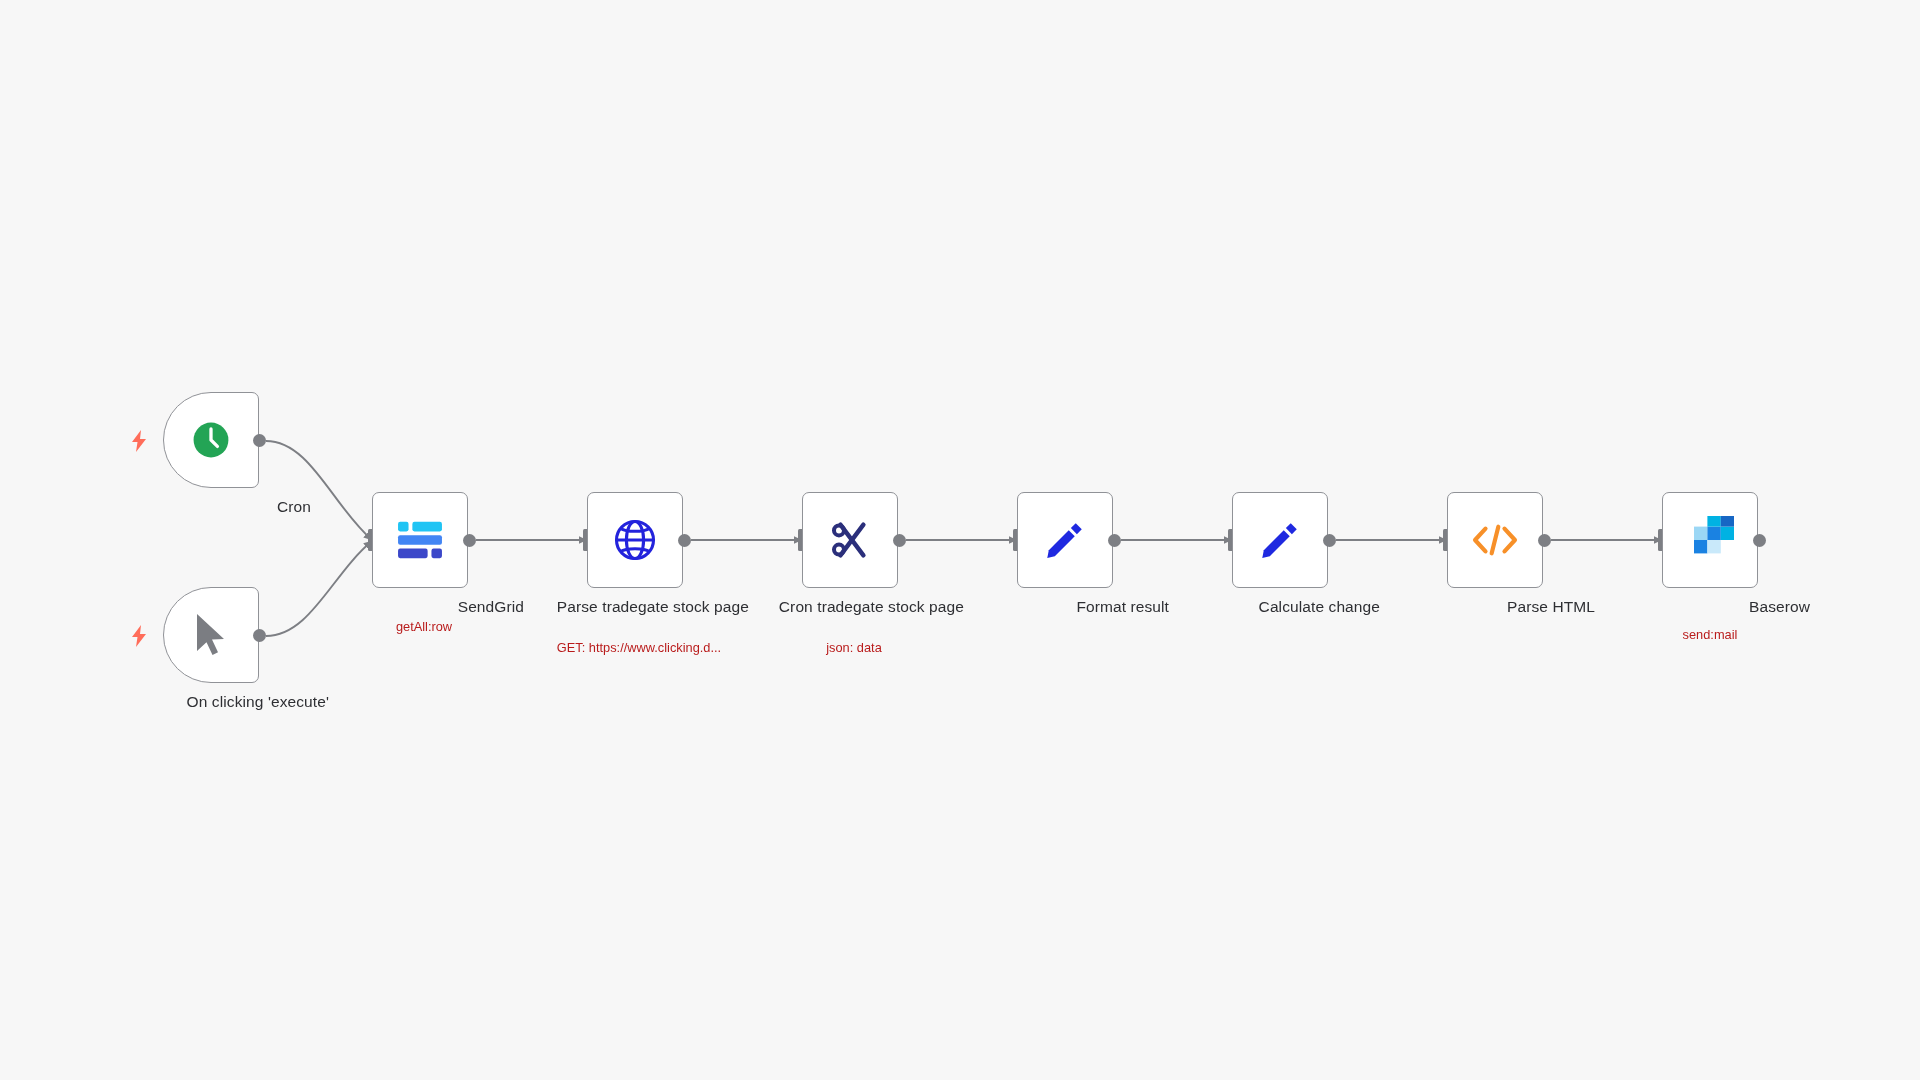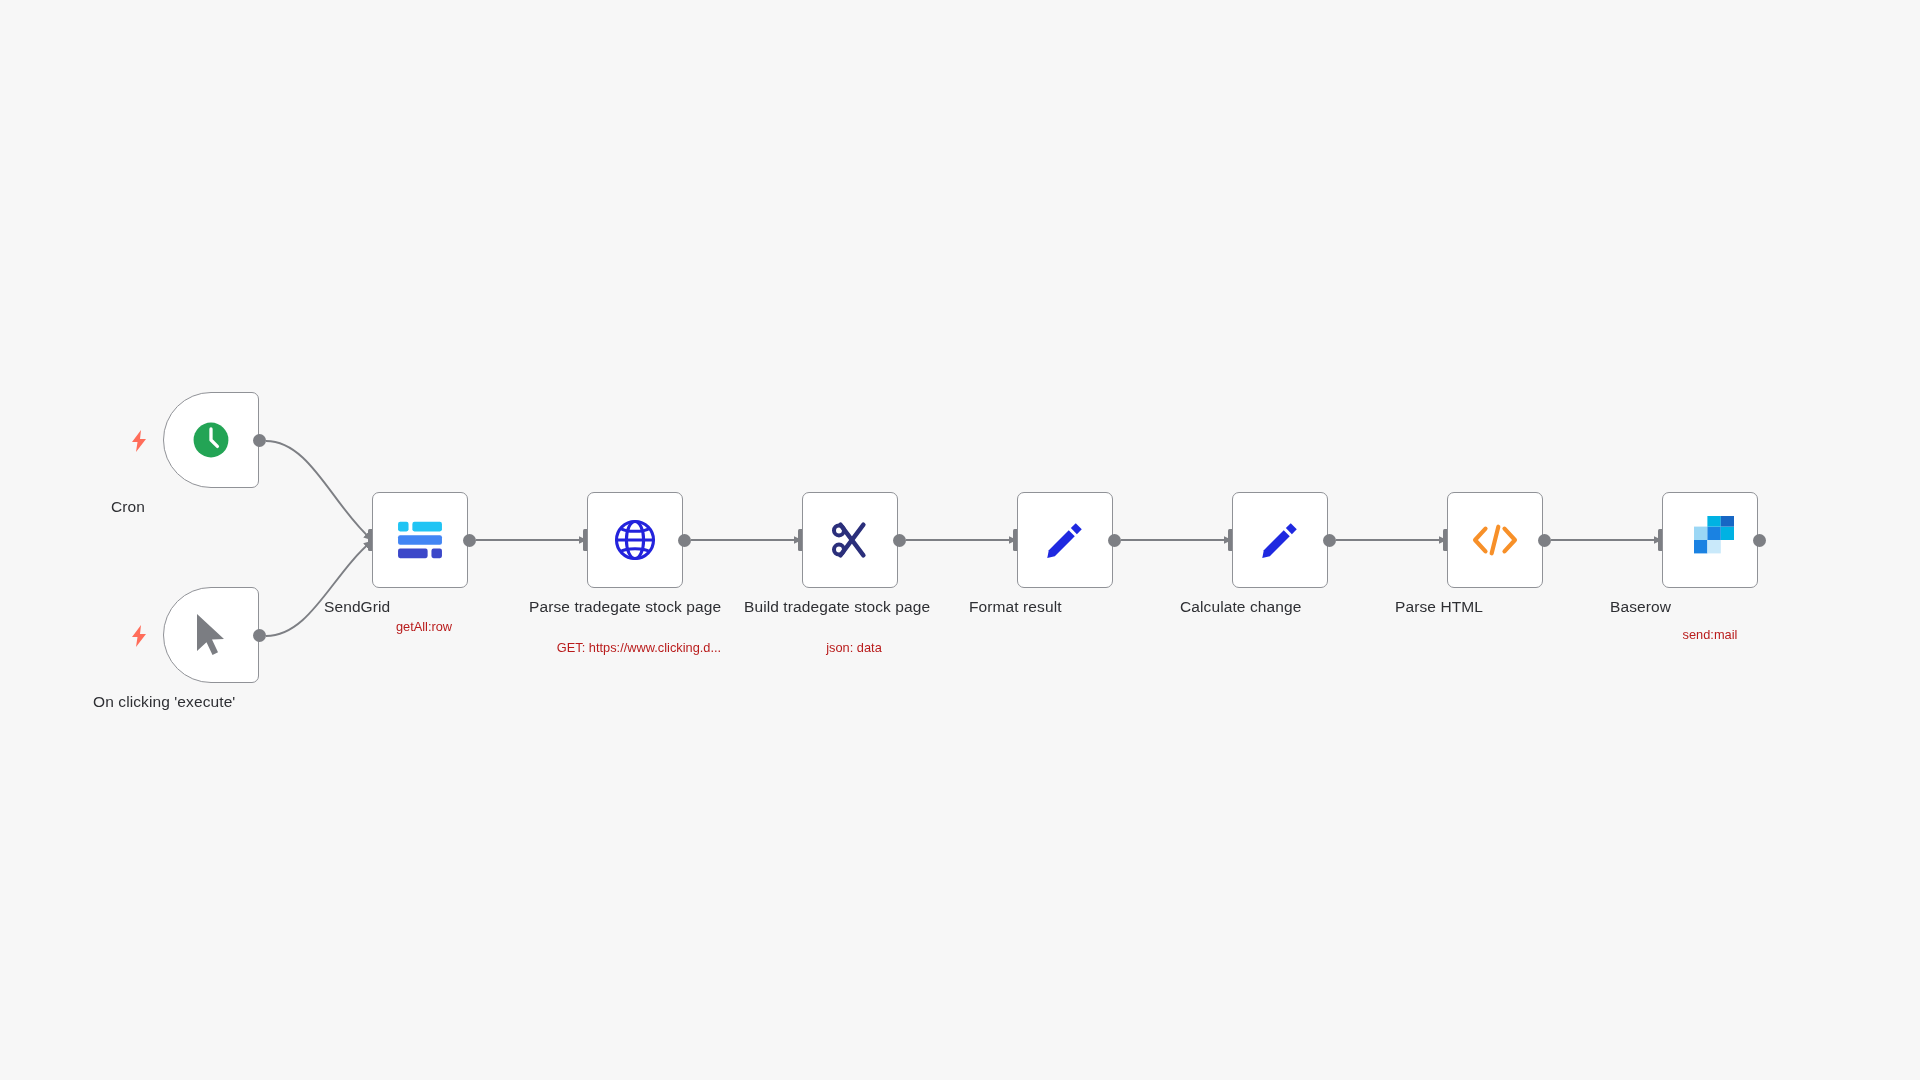--- a/index.html
+++ b/index.html
@@ -52,21 +52,21 @@
     height: 54px;
     display: flex;
     align-items: center;
     justify-content: center;
   }
   .node-icon svg { display: block; }
 
   
   .node-label {
     position: absolute;
-    text-align: left;
+    text-align: right;
     color: #2e2f33;
     font-size: 15.5px;
     line-height: 21px;
     font-weight: 400;
     letter-spacing: 0.1px;
   }
   .node-sub {
     position: absolute;
     text-align: center;
     color: #b91c1c;
@@ -195,21 +195,21 @@
         <g stroke="#2b2f7b" stroke-width="4.6" fill="none" stroke-linecap="round">
           <line x1="14" y1="8" x2="38" y2="40"></line>
           <line x1="38" y1="8" x2="14" y2="40"></line>
         </g>
         <circle cx="12.5" cy="14" r="5.2" fill="none" stroke="#2b2f7b" stroke-width="4.2"></circle>
         <circle cx="12.5" cy="34" r="5.2" fill="none" stroke="#2b2f7b" stroke-width="4.2"></circle>
       </svg>
     </div>
   </div>
   <div class="out-dot" style="left:893px; top:534px;"></div>
-  <div class="node-label" style="left:744px; top:596px; width:220px;">Build tradegate stock page</div>
+  <div class="node-label" style="left:744px; top:596px; width:220px;">Cron tradegate stock page</div>
   <div class="node-sub" style="left:744px; top:639px; width:220px;">json: data</div>
 
   <div class="in-tab" style="left:1013px; top:529px;"></div>
   <div class="node" style="left:1017px; top:492px;">
     <div class="node-icon">
       <svg viewBox="0 0 48 48" width="46" height="46">
         <path d="M35.2 6.5 L41.5 12.8 L36.4 17.9 L30.1 11.6 Z" fill="#1f29e0"></path>
         <path d="M27.9 13.8 L34.2 20.1 L13.4 40.9 L5.5 42.9 L7.1 34.6 Z" fill="#1f29e0"></path>
       </svg>
     </div>

